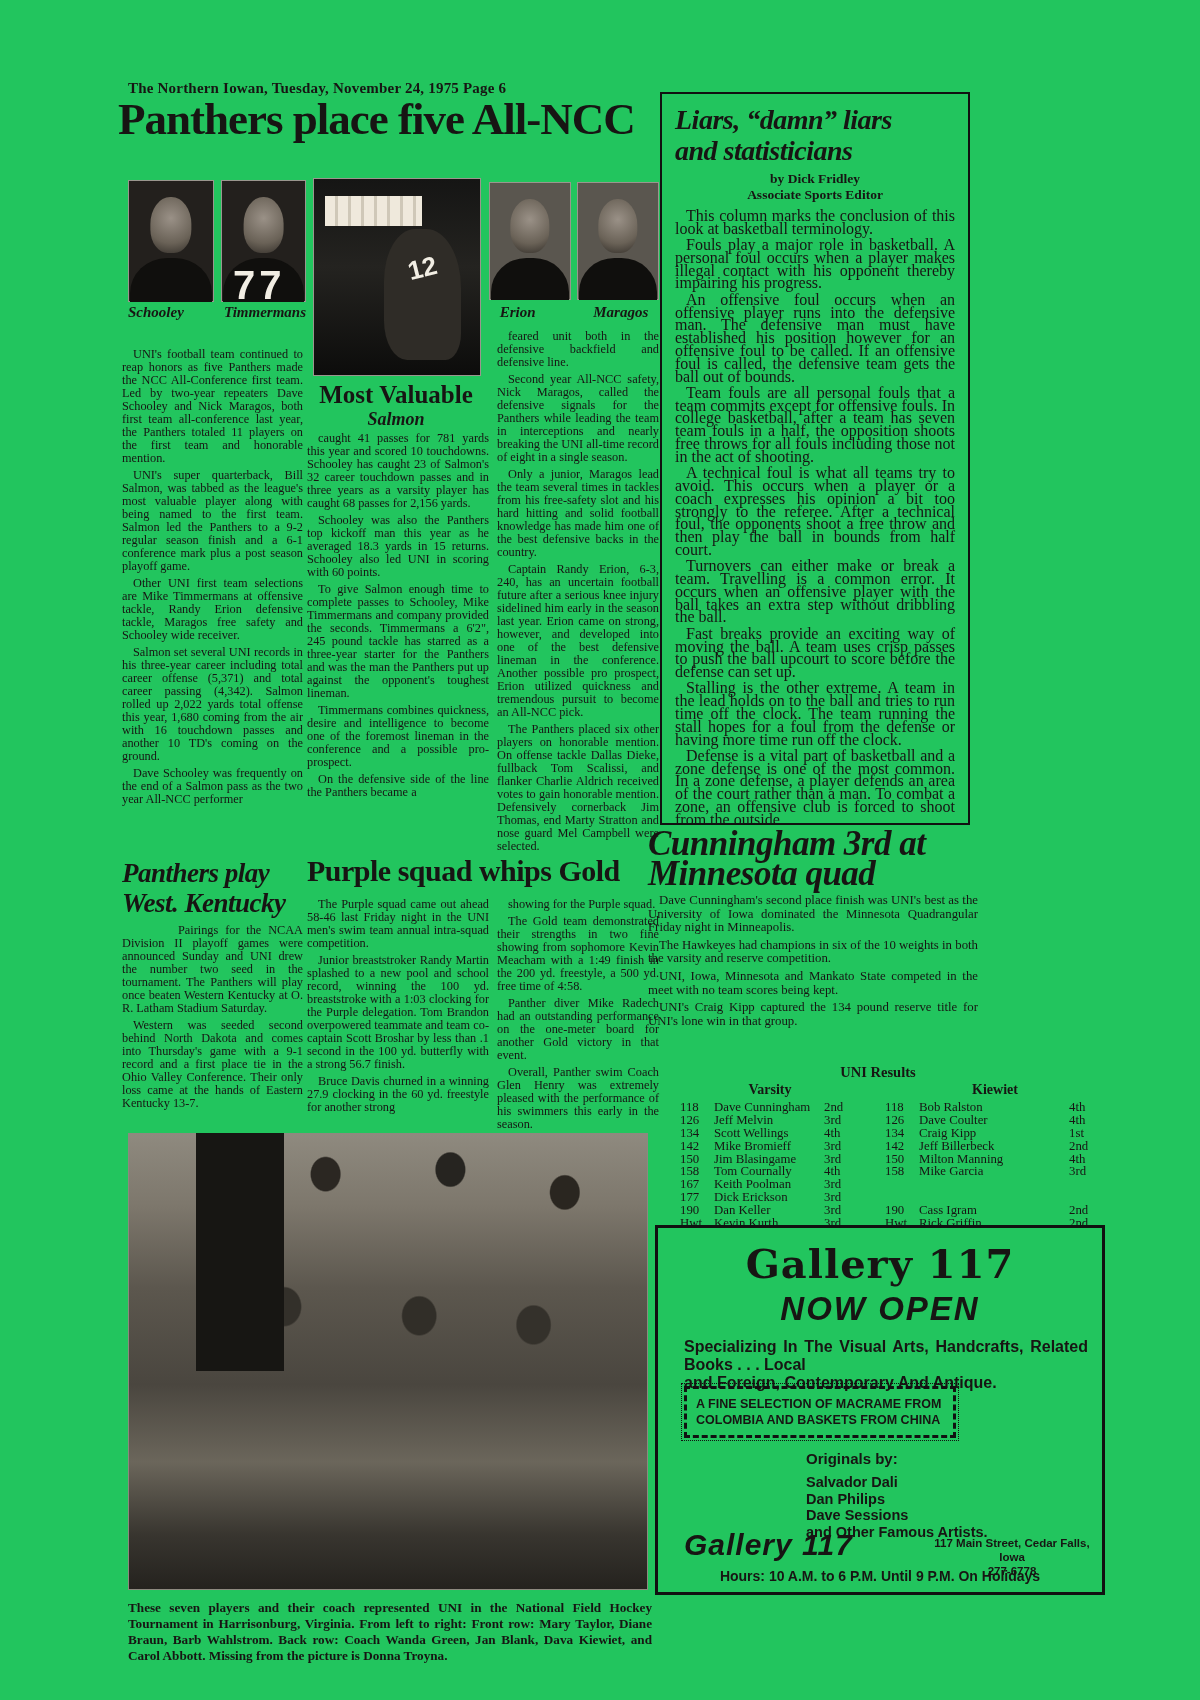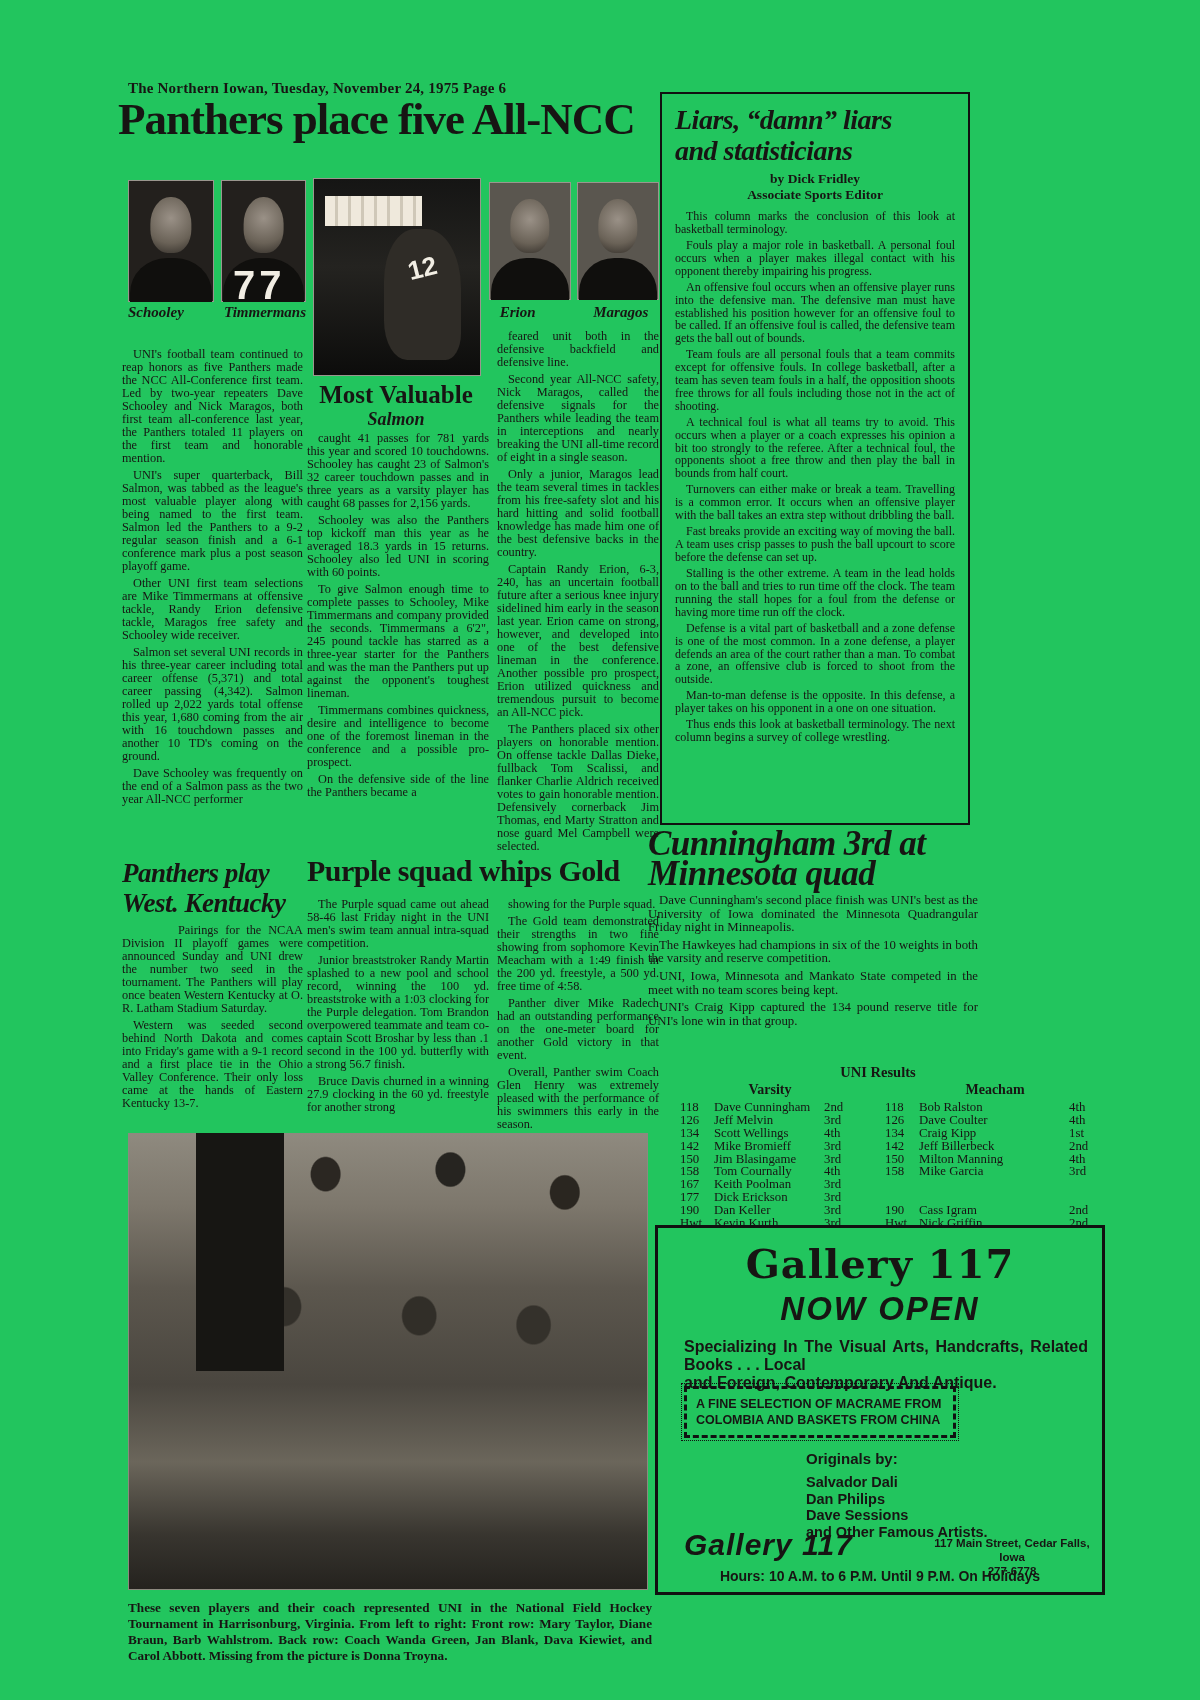--- a/index.html
+++ b/index.html
@@ -55,21 +55,21 @@
   .purple-left{left:307px;top:898px;width:182px;}
   .purple-right{left:497px;top:898px;width:162px;}
 
   
   .liars-box{left:660px;top:92px;width:310px;height:733px;border:2px solid #111;
              padding:10px 13px 0 13px;box-sizing:border-box;overflow:hidden;}
   .liars-line{font-size:28px;line-height:31px;font-weight:bold;
               font-style:italic;letter-spacing:-.5px;}
   .liars-byline{text-align:center;font-size:13.5px;font-weight:bold;margin-top:5px;}
   .liars-byline2{text-align:center;font-size:13.5px;font-weight:bold;}
-  .liars-body{margin-top:7px;font-size:12px;line-height:12.8px;}
+  .liars-body{margin-top:7px;font-size:16px;line-height:12.8px;}
   .liars-body p{margin:0 0 3.5px 0;}
 
   
   .cunn-headline{left:648px;top:829px;width:360px;font-size:35px;line-height:30px;
                  font-weight:bold;font-style:italic;letter-spacing:-.5px;white-space:nowrap;}
   .cunn-body{left:648px;top:894px;width:330px;font-size:12.8px;line-height:13.6px;}
   .results-title{left:648px;top:1064px;width:460px;text-align:center;
                  font-size:14.5px;font-weight:bold;}
   .res-col{font-size:12.8px;}
   .res-varsity{left:680px;top:1082px;width:180px;}
@@ -180,21 +180,21 @@
       <p>Captain Randy Erion, 6-3, 240, has an uncertain football future after a serious knee injury sidelined him early in the season last year. Erion came on strong, however, and developed into one of the best defensive lineman in the conference. Another possible pro prospect, Erion utilized quickness and tremendous pursuit to become an All-NCC pick.</p>
       <p>The Panthers placed six other players on honorable mention. On offense tackle Dallas Dieke, fullback Tom Scalissi, and flanker Charlie Aldrich received votes to gain honorable mention. Defensively cornerback Jim Thomas, end Marty Stratton and nose guard Mel Campbell were selected.</p>
     </div>
 
   <div class="abs wk-headline">
     <div>Panthers play</div>
     <div>West. Kentucky</div>
   </div>
   <div class="abs bodycol article wk-body">
       <p>Pairings for the NCAA Division II playoff games were announced Sunday and UNI drew the number two seed in the tournament. The Panthers will play once beaten Western Kentucky at O. R. Latham Stadium Saturday.</p>
-      <p>Western was seeded second behind North Dakota and comes into Friday's game with a 9-1 record and a first place tie in the Ohio Valley Conference. Their only loss came at the hands of Eastern Kentucky 13-7.</p>
+      <p>Western was seeded second behind North Dakota and comes into Thursday's game with a 9-1 record and a first place tie in the Ohio Valley Conference. Their only loss came at the hands of Eastern Kentucky 13-7.</p>
     </div>
 
   <div class="abs purple-headline">Purple squad whips Gold</div>
   <div class="abs bodycol article purple-left">
       <p>The Purple squad came out ahead 58-46 last Friday night in the UNI men's swim team annual intra-squad competition.</p>
       <p>Junior breaststroker Randy Martin splashed to a new pool and school record, winning the 100 yd. breaststroke with a 1:03 clocking for the Purple delegation. Tom Brandon overpowered teammate and team co-captain Scott Broshar by less than .1 second in the 100 yd. butterfly with a strong 56.7 finish.</p>
       <p>Bruce Davis churned in a winning 27.9 clocking in the 60 yd. freestyle for another strong</p>
     </div>
   <div class="abs bodycol article purple-right">
       <p>showing for the Purple squad.</p>
@@ -284,21 +284,21 @@
           <span class="rc2">3rd</span>
         </div>
         <div class="rrow">
           <span class="rc0">Hwt</span>
           <span class="rc1">Kevin Kurth</span>
           <span class="rc2">3rd</span>
         </div>
       </div>
   </div>
   <div class="abs res-col res-reserve">
-    <div class="res-header">Meacham</div>
+    <div class="res-header">Kiewiet</div>
     <div>
         <div class="rrow">
           <span class="rc0">118</span>
           <span class="rc1">Bob Ralston</span>
           <span class="rc2">4th</span>
         </div>
         <div class="rrow">
           <span class="rc0">126</span>
           <span class="rc1">Dave Coulter</span>
           <span class="rc2">4th</span>
@@ -333,21 +333,21 @@
           <span class="rc1"></span>
           <span class="rc2"></span>
         </div>
         <div class="rrow">
           <span class="rc0">190</span>
           <span class="rc1">Cass Igram</span>
           <span class="rc2">2nd</span>
         </div>
         <div class="rrow">
           <span class="rc0">Hwt</span>
-          <span class="rc1">Nick Griffin</span>
+          <span class="rc1">Rick Griffin</span>
           <span class="rc2">2nd</span>
         </div>
       </div>
   </div>
 
   <div class="abs ad-box">
     <div class="ad-name">Gallery 117</div>
     <div class="ad-open">NOW OPEN</div>
     <div class="ad-spec article">
         <p>Specializing In The Visual Arts, Handcrafts, Related Books . . . Local</p>

